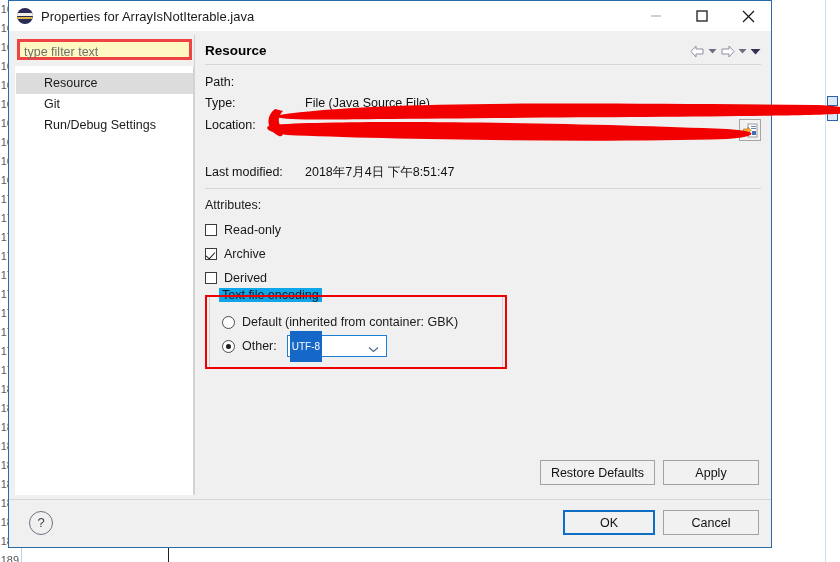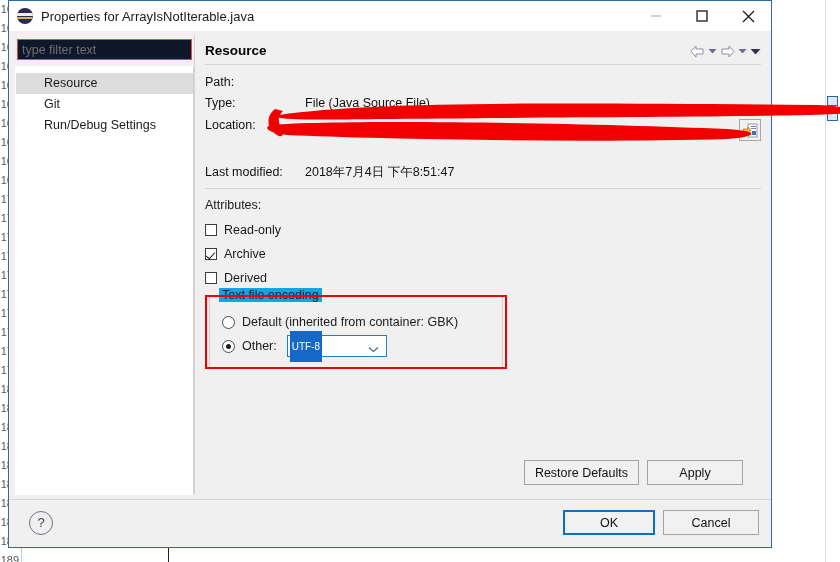--- a/index.html
+++ b/index.html
@@ -50,21 +50,21 @@
   .win-btn{width:46px;height:30px;display:flex;align-items:center;justify-content:center;}
   .win-btn svg{display:block;}
 
   .dlg-body{flex:1 1 auto;display:flex;flex-direction:column;min-height:0;}
   .dlg-main{display:flex;flex:1 1 auto;min-height:0;padding:4px 0 0 0;}
 
   
   .leftpane{width:185px;flex:0 0 185px;padding:0 0 0 6px;box-sizing:border-box;
             display:flex;flex-direction:column;}
   .filter-input{
-    margin:4px 2px 4px 2px;height:21px;background:#0f172a;border:1px solid #ef4444;
+    margin:4px 2px 4px 2px;height:21px;background:#fef9c3;border:3px solid #ef4444;
     font-size:12.5px;color:#6f6f6f;padding:0 4px;line-height:21px;box-sizing:border-box;
   }
   .tree{background:#fff;border:1px solid #ffffff;border-right:1px solid #d2d2d2;
         flex:1 1 auto;margin:2px 0 0 0;padding:6px 0 0 0;box-sizing:border-box;}
   .tree-item{height:21px;line-height:21px;padding-left:28px;font-size:12.5px;white-space:nowrap;}
   .tree-item.selected{background:#dcdcdc;}
 
   
   .rightpane{flex:1 1 auto;min-width:0;display:flex;flex-direction:column;
              border-left:1px solid #d2d2d2;padding:0 0 0 0;}
@@ -111,21 +111,21 @@
   .radio-label{font-size:12.5px;}
   .combo{
     margin-left:10px;width:100px;height:22px;border:1px solid #1a7fd4;background:#fff;
     display:flex;align-items:center;box-sizing:border-box;position:relative;
   }
   .combo .val{background:#1567c8;color:#fff;font-size:10px;padding:10px 2px;margin-left:2px;}
   .combo .caret{position:absolute;right:7px;top:6px;}
   .enc-top{margin-top:14px;}
 
   
-  .btn-strip{display:flex;justify-content:flex-end;gap:8px;padding:0 28px 10px 12px;}
+  .btn-strip{display:flex;justify-content:flex-end;gap:8px;padding:0 12px 10px 12px;}
   .btn{
     min-width:96px;height:25px;border:1px solid #a3a3a3;background:#f1f1f1;
     font-size:12.5px;color:#111;display:flex;align-items:center;justify-content:center;
     box-sizing:border-box;padding:0 10px;
   }
   .footer-sep{height:1px;background:#d6d6d6;margin:4px 0 0 0;}
   .footer{display:flex;align-items:center;padding:10px 12px 12px 12px;}
   .help-icon{width:22px;height:22px;border:1px solid #6b7280;border-radius:50%;
              display:flex;align-items:center;justify-content:center;color:#3b4250;
              font-size:13px;margin-left:8px;}

